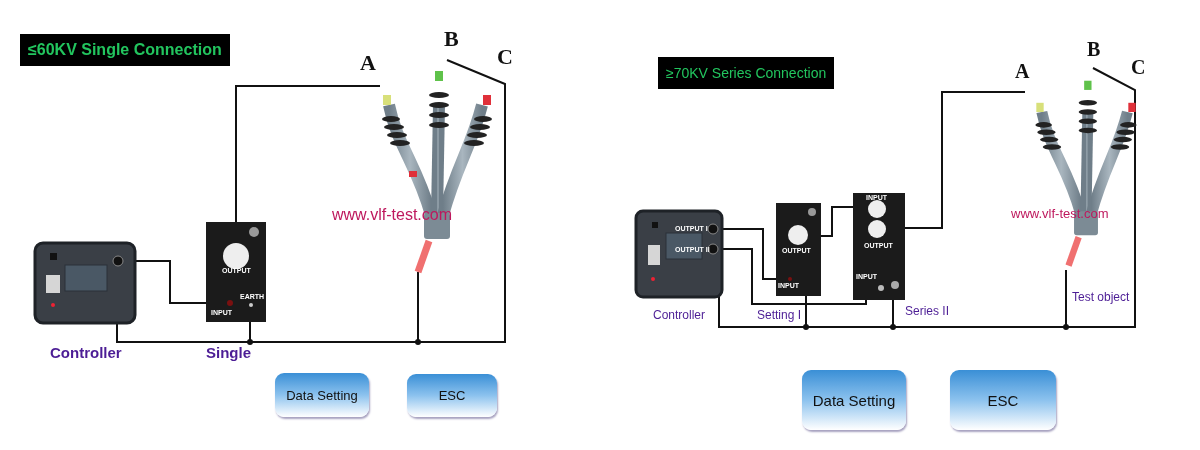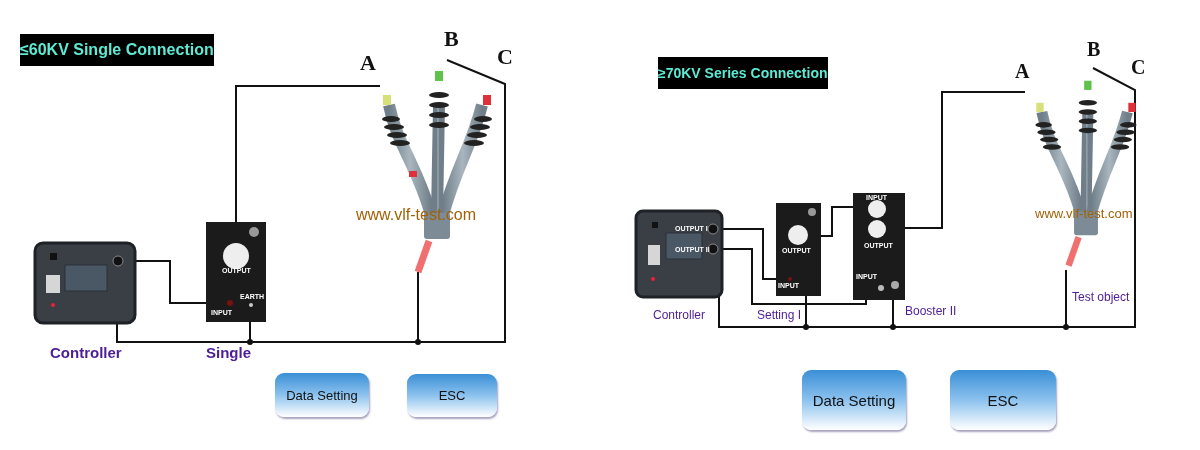--- a/index.html
+++ b/index.html
@@ -1,25 +1,25 @@
 <!DOCTYPE html>
 <html><head>
 <meta charset="utf-8">
 <style>
   html, body { margin:0; padding:0; background:#ffffff; }
   body { width:1200px; height:450px; position:relative; overflow:hidden; font-family:"Liberation Sans", sans-serif; }
   svg.wiring { position:absolute; left:0; top:0; }
-  .title-box { position:absolute; background:#000; color:#5eead4; font-weight:bold; padding:0 0; white-space:nowrap; }
+  .title-box { position:absolute; background:#000; color:#22c55e; font-weight:bold; padding:0 8px; white-space:nowrap; }
   .t1 { left:20px; top:34px; height:32px; line-height:32px; font-size:16px; }
-  .t2 { left:658px; top:57px; height:32px; line-height:32px; font-size:14px; font-weight:bold; }
+  .t2 { left:658px; top:57px; height:32px; line-height:32px; font-size:14px; font-weight:normal; }
   .label { position:absolute; color:#4c1d95; white-space:nowrap; }
   .lbl-big { font-size:15px; font-weight:bold; }
   .lbl-sm { font-size:12px; }
   .phase { position:absolute; font-family:"Liberation Serif", serif; font-weight:bold; font-size:22px; color:#111; }
-  .watermark { position:absolute; font-size:16px; color:#a16207;margin-left:24px; }
+  .watermark { position:absolute; font-size:16px; color:#be185d; }
   .watermark.sm { font-size:13px; }
   .btn { position:absolute; border-radius:9px; background:linear-gradient(#3a8fd6 0%, #8cc2ee 50%, #ffffff 100%); box-shadow:1px 2px 2px #a7a2c0; color:#111; display:flex; align-items:center; justify-content:center; border:none; cursor:pointer; font-family:"Liberation Sans", sans-serif; }
   .b1 { left:275px; top:373px; width:94px; height:44px; font-size:13px; }
   .b2 { left:407px; top:374px; width:90px; height:43px; font-size:13px; }
   .b3 { left:802px; top:370px; width:104px; height:60px; font-size:15px; }
   .b4 { left:950px; top:370px; width:106px; height:60px; font-size:15px; }
   .dev-text { font-family:"Liberation Sans", sans-serif; font-size:7px; font-weight:bold; fill:#fff; }
 </style>
 </head>
 <body>
@@ -172,16 +172,16 @@
 <button class="btn b1">Data Setting</button>
 <button class="btn b2">ESC</button>
 
 <div class="title-box t2">≥70KV Series Connection</div>
 <div class="phase" style="left:1015px;top:60px;font-size:20px;">A</div>
 <div class="phase" style="left:1087px;top:38px;font-size:20px;">B</div>
 <div class="phase" style="left:1131px;top:56px;font-size:20px;">C</div>
 <div class="watermark sm" style="left:1011px;top:206px;">www.vlf-test.com</div>
 <div class="label lbl-sm" style="left:653px;top:308px;">Controller</div>
 <div class="label lbl-sm" style="left:757px;top:308px;">Setting I</div>
-<div class="label lbl-sm" style="left:905px;top:304px;">Booster II</div>
+<div class="label lbl-sm" style="left:905px;top:304px;">Series II</div>
 <div class="label lbl-sm" style="left:1072px;top:290px;">Test object</div>
 <button class="btn b3">Data Setting</button>
 <button class="btn b4">ESC</button>
 
 </body></html>

